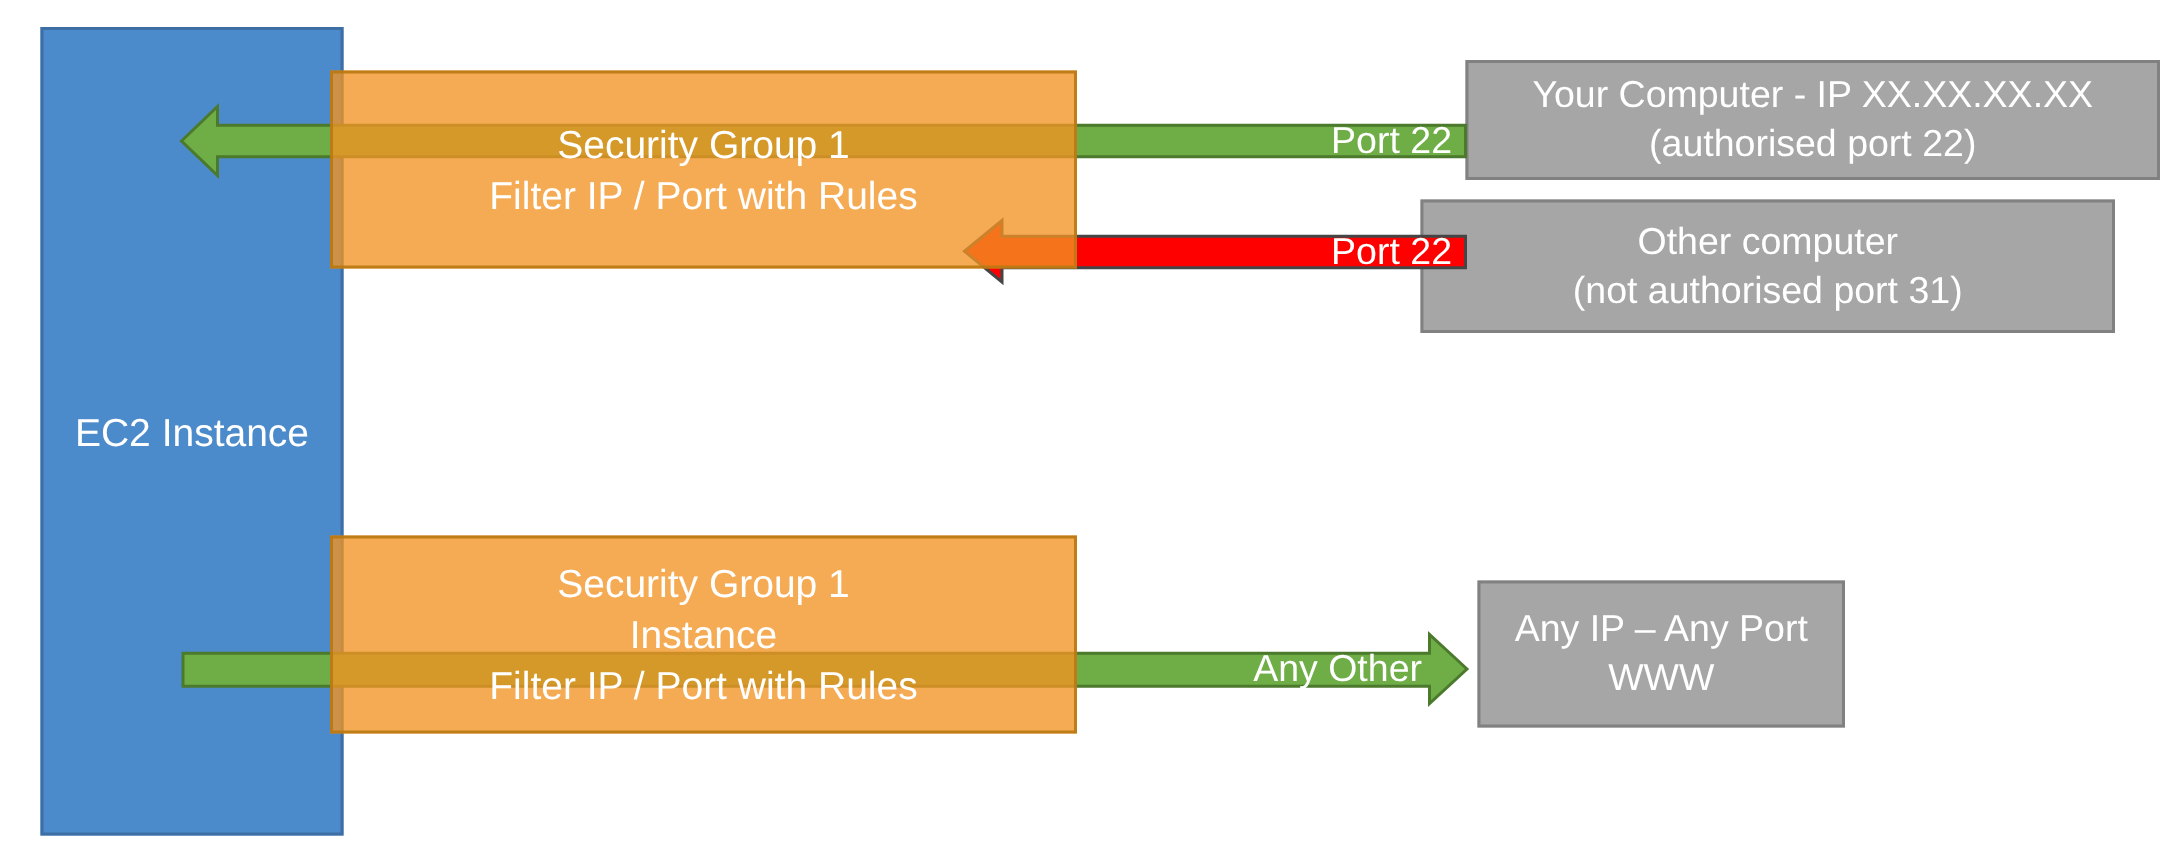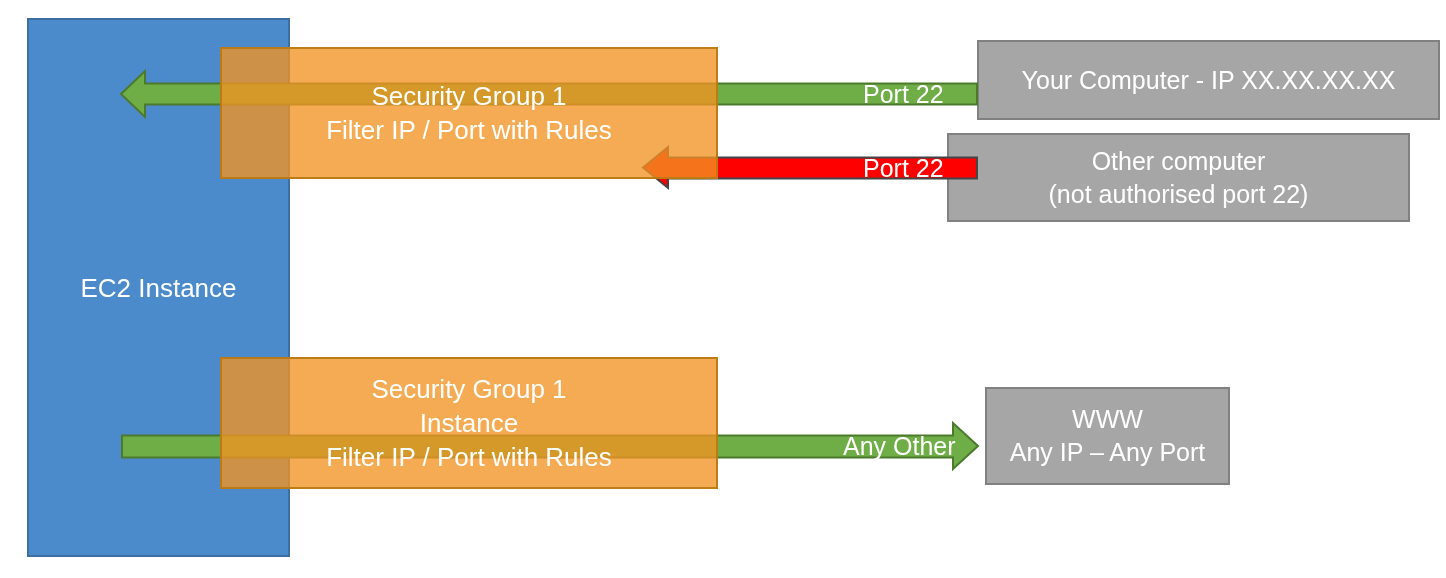--- a/index.html
+++ b/index.html
@@ -5,21 +5,21 @@
   html,body{margin:0;padding:0;background:#ffffff;}
   #canvas{
     position:relative;width:1446px;height:578px;background:#ffffff;
     font-family:"Liberation Sans",sans-serif;overflow:hidden;
   }
   .box{position:absolute;display:flex;flex-direction:column;justify-content:center;
        align-items:center;text-align:center;box-sizing:border-box;}
   .box .ln{width:100%;}
 
   
-  #ec2-box{left:27px;top:18px;width:263px;height:539px;z-index:1;
+  #ec2-box{left:27px;top:18px;width:202px;height:539px;z-index:1;
     background:#4c8bcb;border:2px solid #3d6fa5;color:#ffffff;
     font-size:26px;line-height:34px;}
 
   
   .sg-box{width:498px;height:132px;z-index:3;
     background:rgba(242,148,35,0.78);border:2px solid rgba(186,120,18,0.92);
     color:#ffffff;font-size:26px;line-height:34px;}
   #sg-inbound{left:220px;top:47px;}
   #sg-outbound{left:220px;top:357px;}
 
@@ -28,21 +28,21 @@
     font-size:25px;line-height:33px;z-index:1;}
   #your-computer-box{left:977px;top:40px;width:463px;height:80px;}
   #other-computer-box{left:947px;top:133px;width:463px;height:89px;}
   #www-box{left:985px;top:387px;width:245px;height:98px;}
 
   
   #arrow-layer{position:absolute;left:0;top:0;z-index:2;}
 
   
   .port-label{position:absolute;z-index:4;font-size:25px;line-height:26px;
-    color:#ffffff;white-space:nowrap;margin-left:15px;}
+    text-align:right;color:#ffffff;white-space:nowrap;}
   #port22-green-label{left:848px;top:81px;width:120px;}
   #port22-red-label{left:848px;top:155px;width:120px;}
   #any-port-label{left:828px;top:433px;width:120px;}
 </style>
 </head>
 <body>
 
 <div id="canvas">
 
   <div class="box" id="ec2-box">
@@ -61,29 +61,30 @@
   </div>
 
   <div class="box sg-box" id="sg-outbound">
     <div class="ln">Security Group 1</div>
     <div class="ln">Instance</div>
     <div class="ln">Filter IP / Port with Rules</div>
   </div>
 
   <div class="box gray-box" id="your-computer-box">
     <div class="ln">Your Computer - IP XX.XX.XX.XX</div>
+    <div class="ln">(authorised port 22)</div>
   </div>
 
   <div class="box gray-box" id="other-computer-box">
     <div class="ln">Other computer</div>
-    <div class="ln">(not authorised port 22)</div>
+    <div class="ln">(not authorised port 31)</div>
   </div>
 
   <div class="box gray-box" id="www-box">
+    <div class="ln">Any IP – Any Port</div>
     <div class="ln">WWW</div>
-    <div class="ln">Any IP – Any Port</div>
   </div>
 
   <div class="port-label" id="port22-green-label">Port 22</div>
   <div class="port-label" id="port22-red-label">Port 22</div>
   <div class="port-label" id="any-port-label">Any Other</div>
 
 </div>
 
 </body></html>

